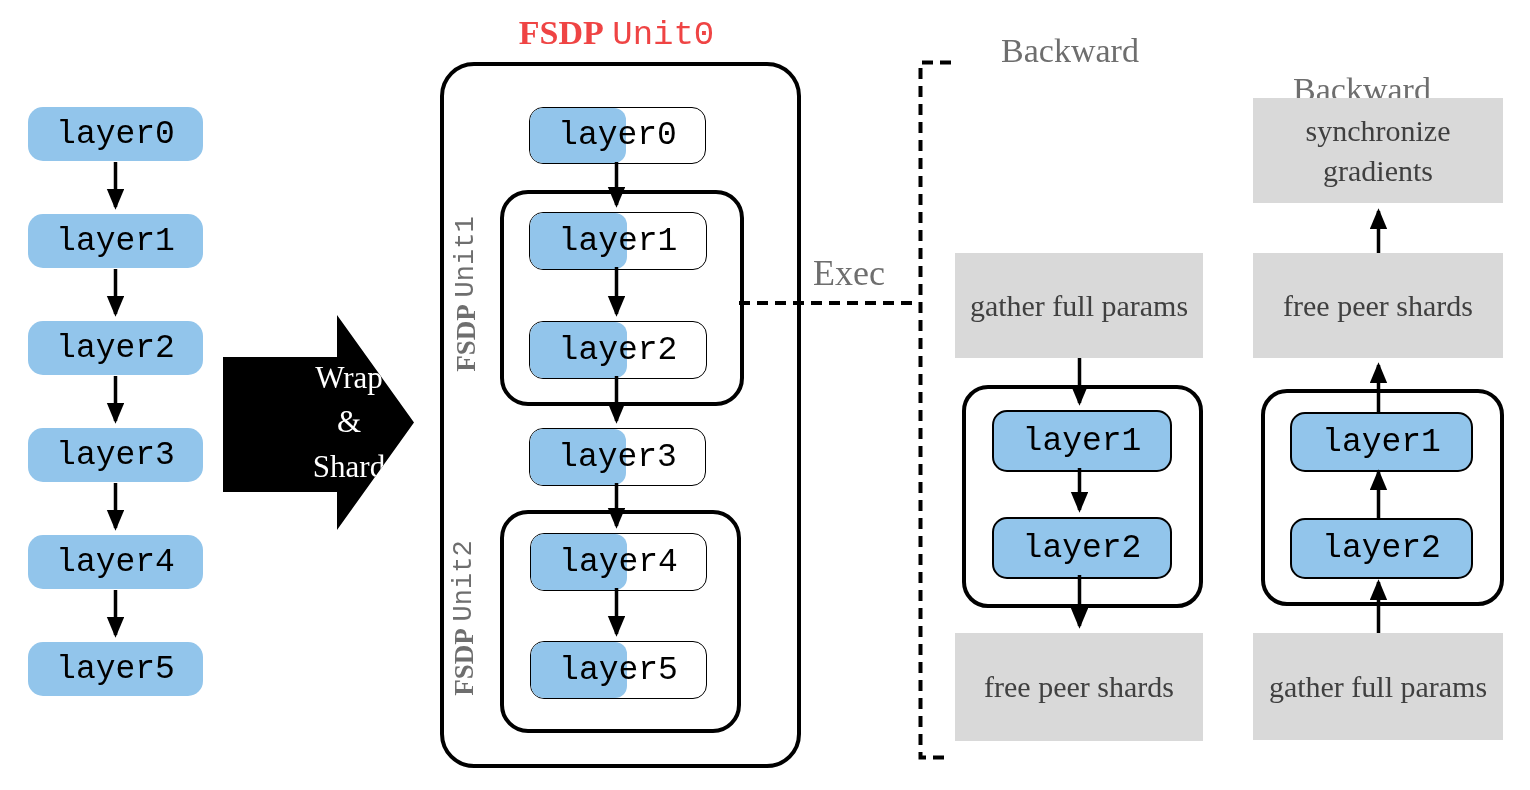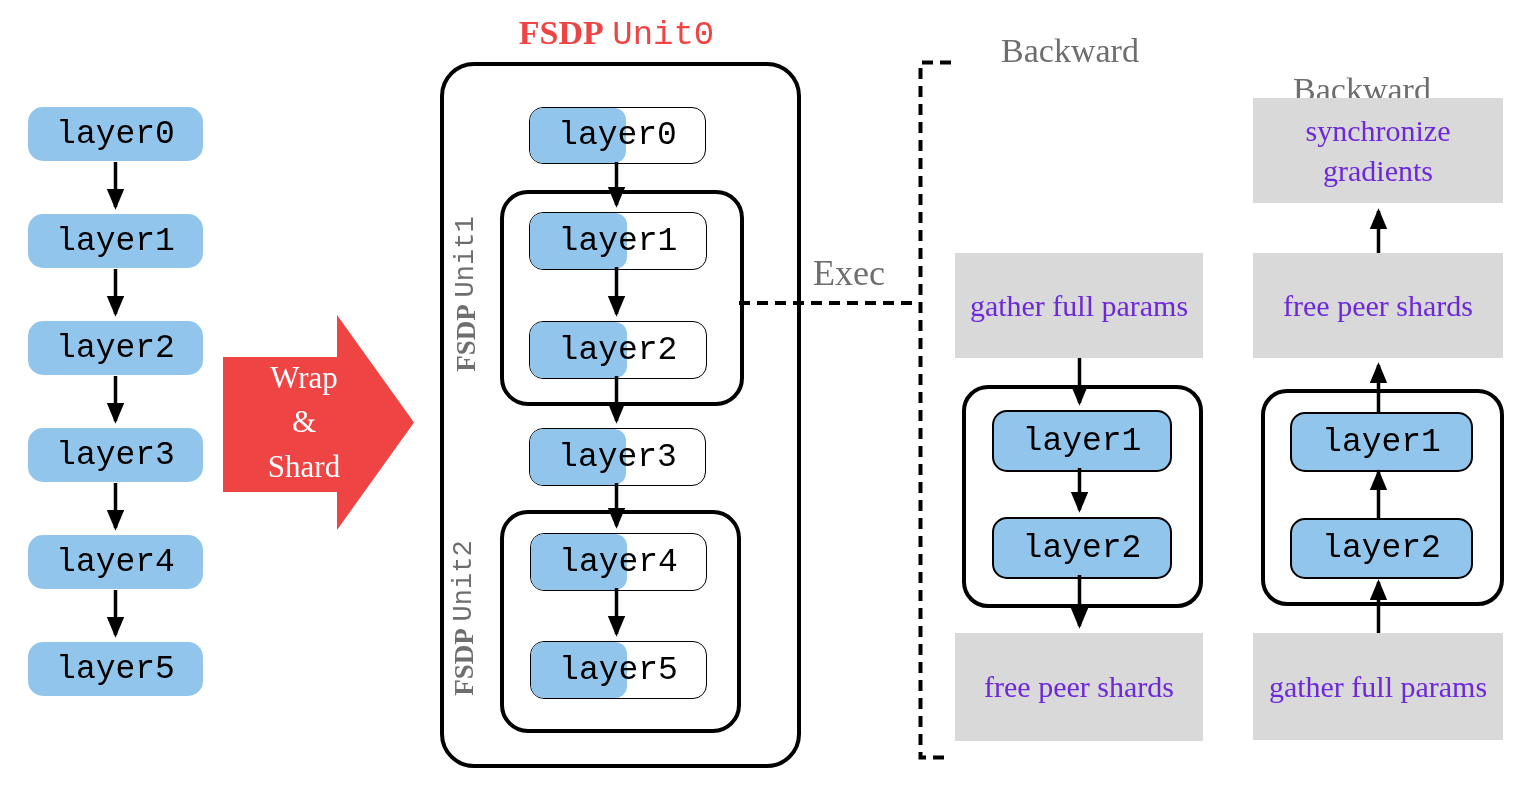--- a/index.html
+++ b/index.html
@@ -15,34 +15,34 @@
     display:flex;align-items:center;justify-content:center;overflow:hidden;
     font-family:"Liberation Mono", monospace;font-size:33px;color:#000;}
   .layer-shard .fill{position:absolute;left:0;top:0;bottom:0;width:55%;
     background:#92c5eb;border-radius:12px;}
   .layer-shard .txt{position:relative;z-index:2;}
   
   .unit-box{position:absolute;border:4px solid #000;border-radius:28px;background:transparent;}
   .outer-box{position:absolute;border:4.5px solid #000;border-radius:34px;}
   
   .gray-box{position:absolute;background:#d9d9d9;display:flex;align-items:center;justify-content:center;
-    text-align:center;font-size:30px;line-height:1.32;color:#6d28d9;padding:4px 10px;box-sizing:border-box;}
+    text-align:center;font-size:30px;line-height:1.32;color:#404040;padding:4px 10px;box-sizing:border-box;}
   
   .gray-head{position:absolute;color:#6e6e6e;font-size:34px;text-align:center;}
   .title-line{position:absolute;color:#ef4444;font-size:34px;text-align:center;white-space:nowrap;}
   .title-line .fsdp{font-weight:bold;font-family:"Liberation Serif", serif;}
   .title-line .unit{font-family:"Liberation Mono", monospace;}
   .vlabel{position:absolute;color:#6e6e6e;font-size:27px;white-space:nowrap;
     display:flex;align-items:center;justify-content:center;transform:rotate(-90deg);}
   .vlabel .fsdp{font-weight:bold;font-family:"Liberation Serif", serif;}
   .vlabel .unit{font-family:"Liberation Mono", monospace;}
   
-  .big-arrow{position:absolute;left:223px;top:315px;width:191px;height:215px;background:#ef4444;
+  .big-arrow{position:absolute;left:223px;top:315px;width:191px;height:215px;background:#000000;
     clip-path:polygon(0px 42px,114px 42px,114px 0px,191px 107.5px,114px 215px,114px 177px,0px 177px);
-    display:flex;align-items:center;}
+    display:flex;align-items:center;padding-left:45px;}
   .big-arrow .lbl{width:162px;text-align:center;color:#fff;font-size:31px;line-height:1.42;white-space:pre-line;}
   svg.overlay{position:absolute;left:0;top:0;z-index:5;pointer-events:none;}
   .arrow{stroke:#000;stroke-width:3.5;fill:none;}
   .dash{stroke:#000;stroke-width:4;fill:none;stroke-dasharray:11 7;}
 </style>
 </head>
 <body>
 
 <div id="canvas">
 

